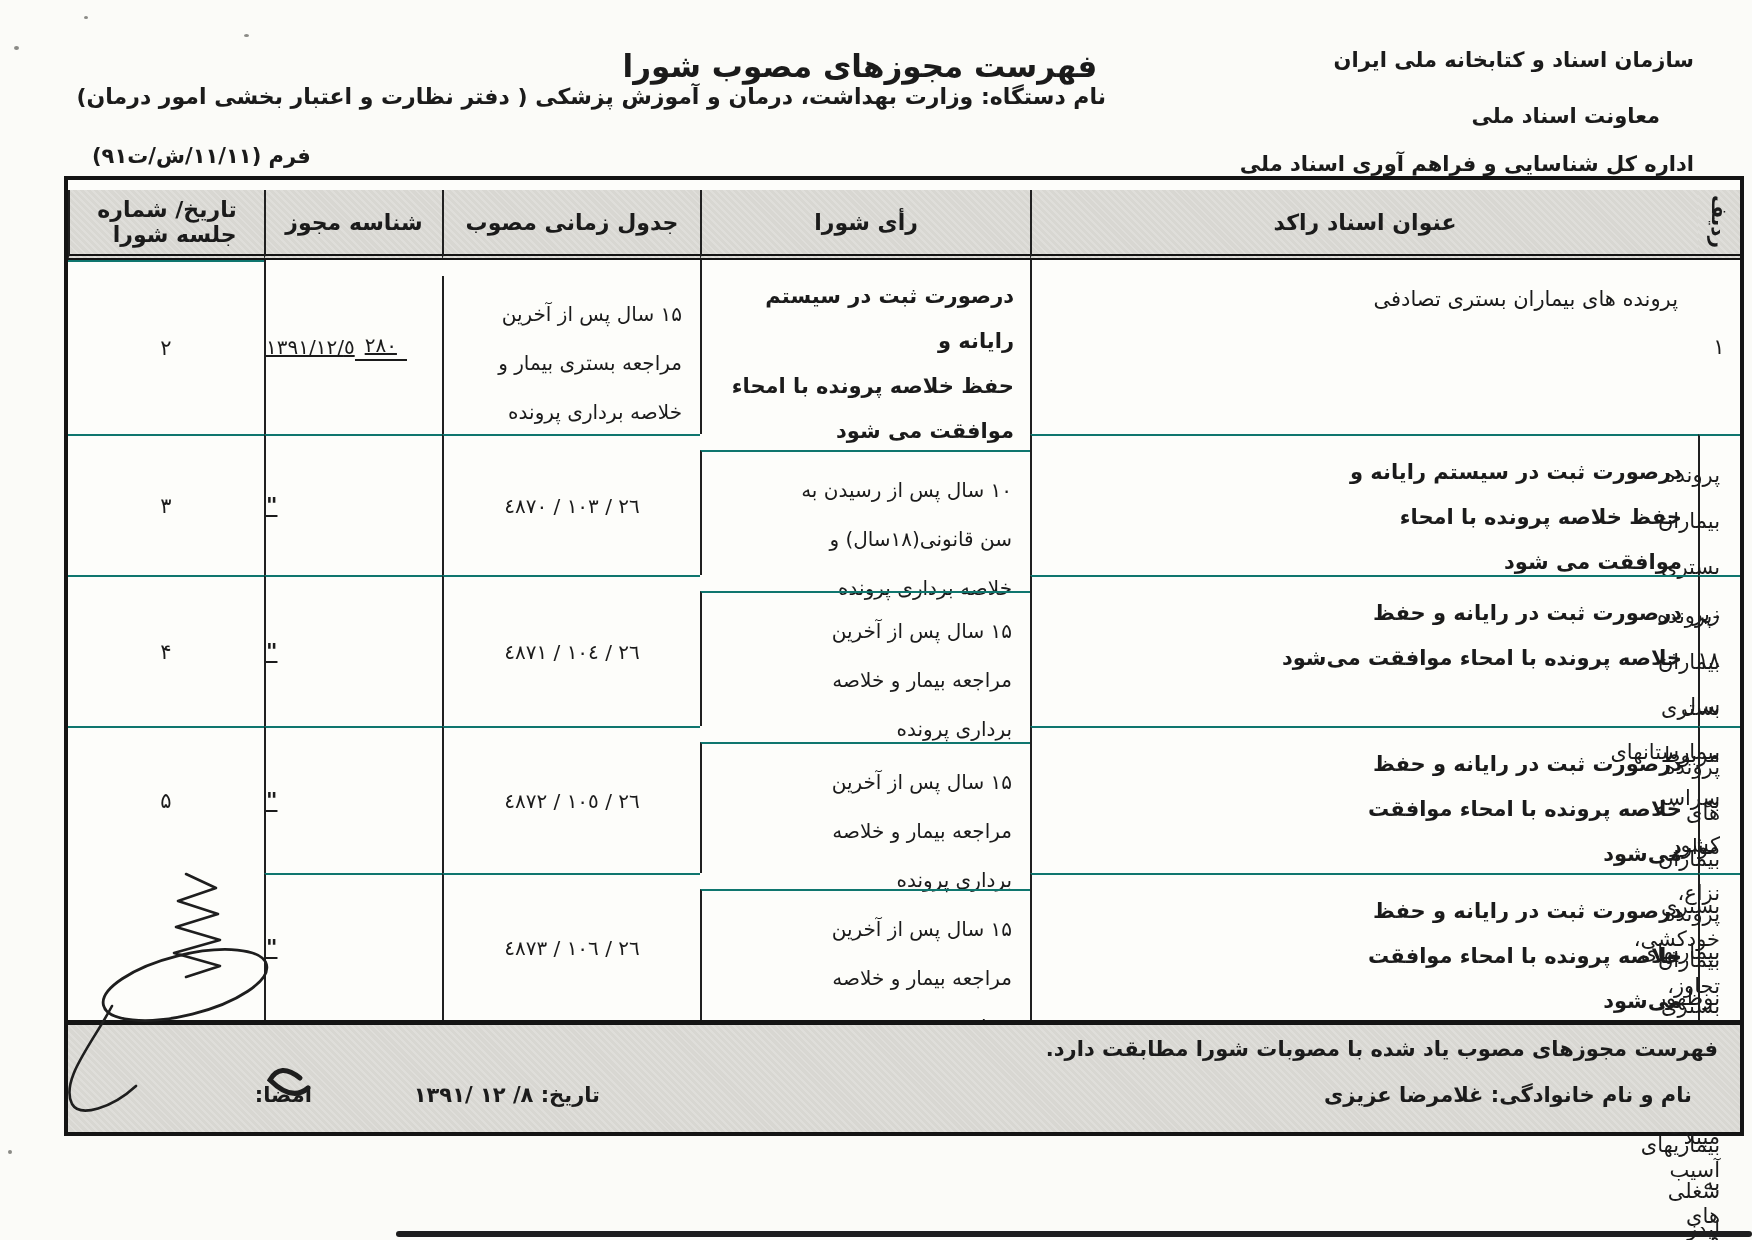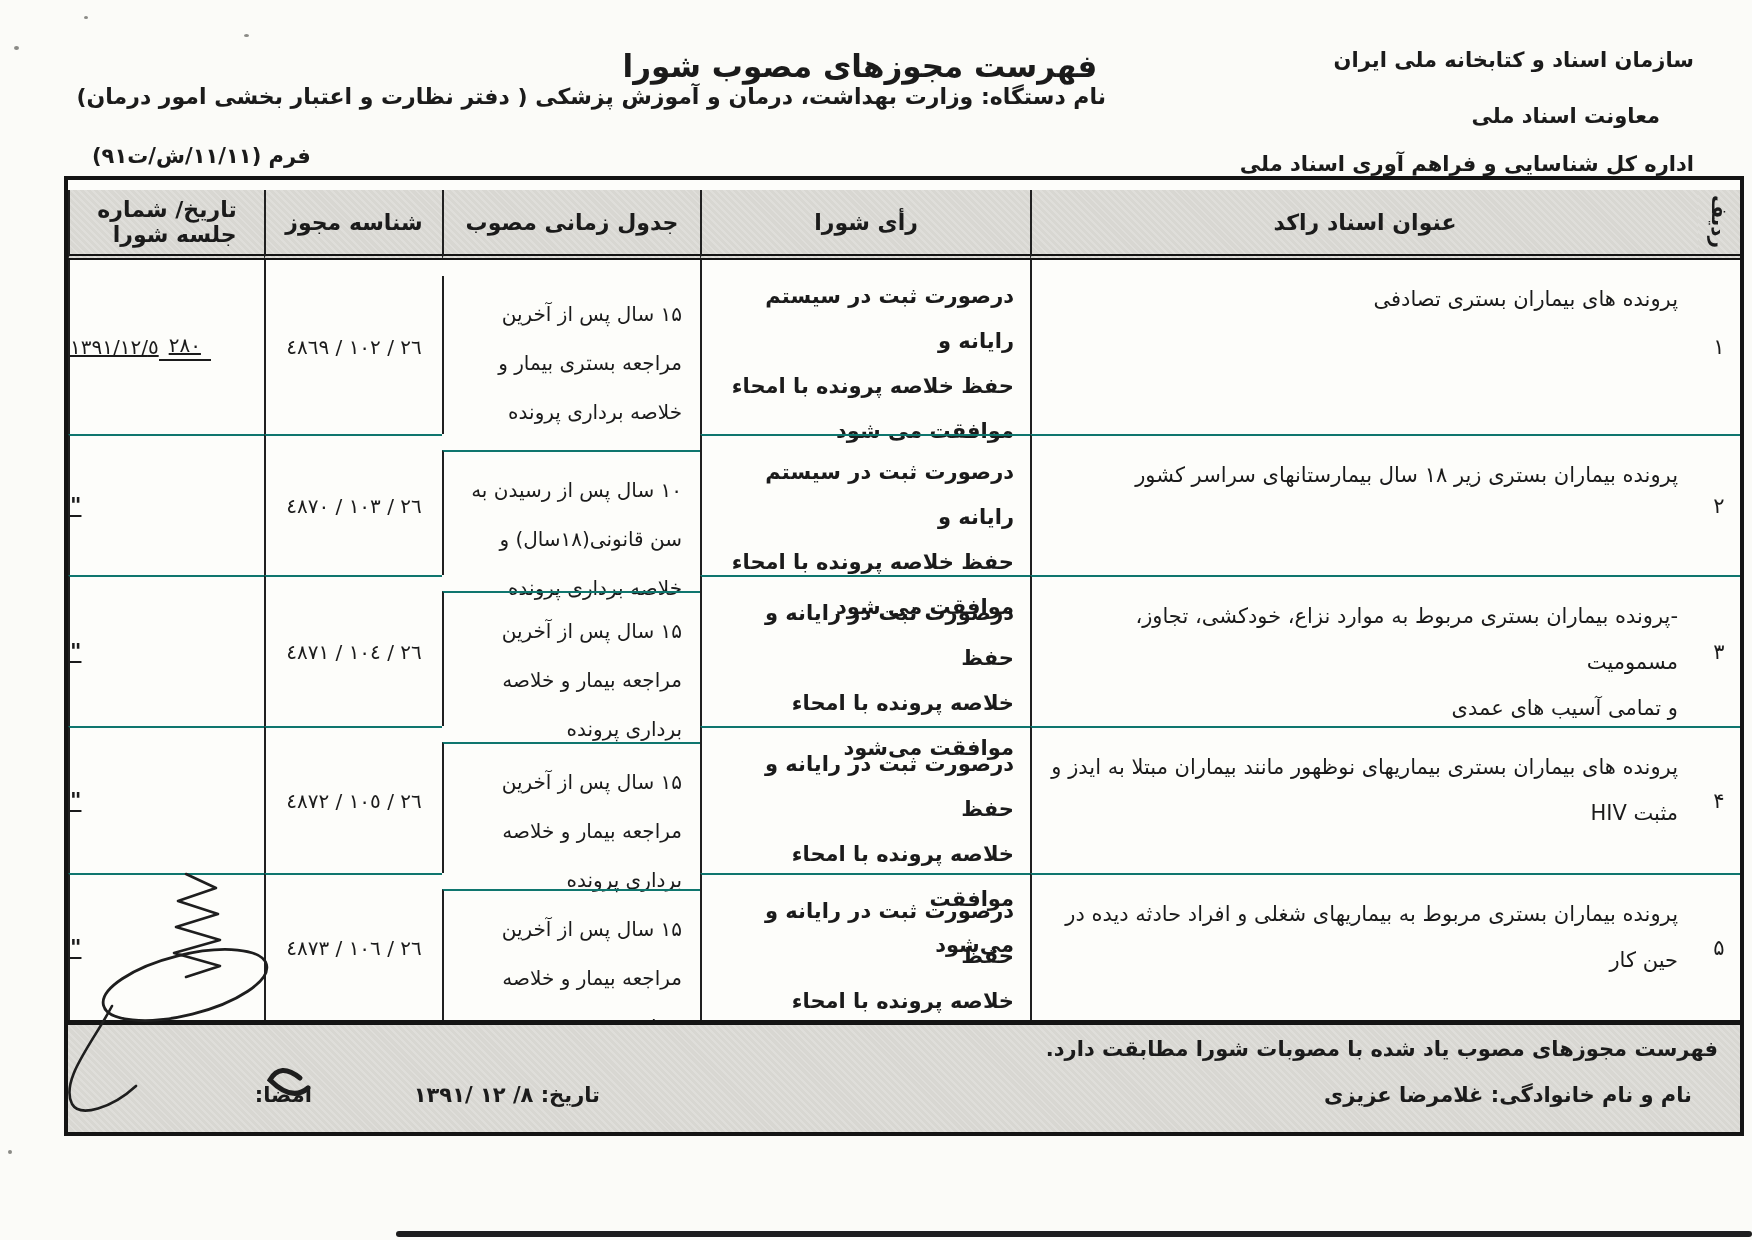--- a/index.html
+++ b/index.html
@@ -100,23 +100,20 @@
 جلسه شورا</div>
 
     <div class="c rno">۱</div>
     <div class="c vsep ttl pre">پرونده های بیماران بستری تصادفی</div>
     <div class="c vsep vote pre">درصورت ثبت در سیستم رایانه و
 حفظ خلاصه پرونده با امحاء
 موافقت می شود</div>
     <div class="c vsep sched pre">۱۵ سال پس از آخرین
 مراجعه بستری بیمار و
 خلاصه برداری پرونده</div>
-    <div class="c vsep pid">
-        <span class="ltr">٢٦ / ١٠٢ / ٤٨٦٩</span>
-      </div>
     <div class="c vsep sess">
       <span class="sess-no">۲۸۰</span>
       <span class="sess-date ltr">۱۳۹۱/۱۲/٥</span>
     </div>
 
     <div class="c rno ht">۲</div>
     <div class="c vsep ttl pre ht">پرونده بیماران بستری زیر ۱۸ سال بیمارستانهای سراسر کشور</div>
     <div class="c vsep vote pre ht">درصورت ثبت در سیستم رایانه و
 حفظ خلاصه پرونده با امحاء
 موافقت می شود</div>

